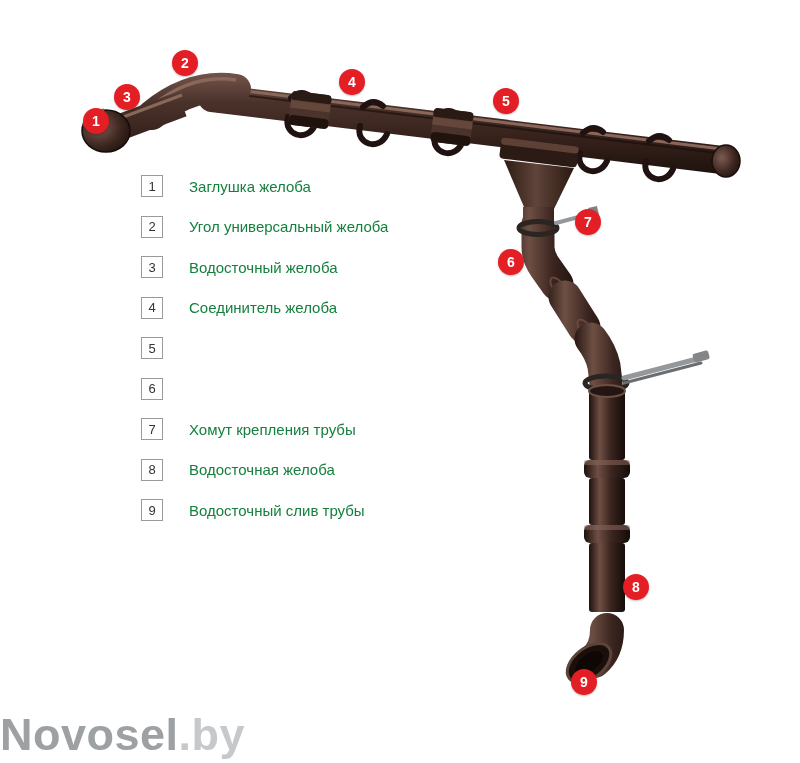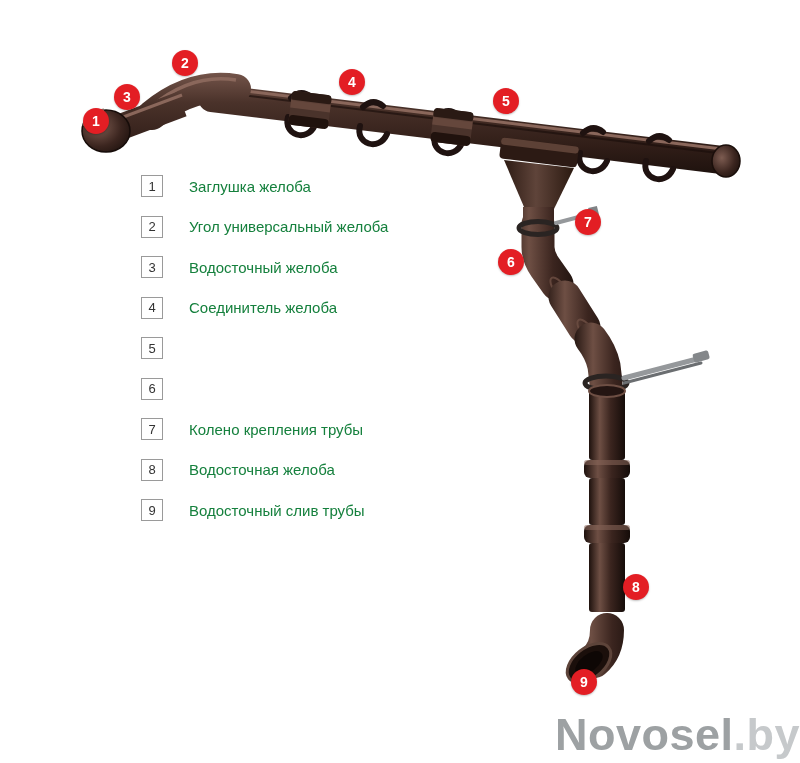--- a/index.html
+++ b/index.html
@@ -28,21 +28,21 @@
   .marker {
     position:absolute; width:26px; height:26px; border-radius:50%;
     display:flex; align-items:center; justify-content:center;
     font-size:14px; font-weight:bold;
     box-shadow:0 1px 2px rgba(0,0,0,0.25);
   }
 
   
   .watermark {
     position:absolute; left:0; right:0; bottom:2px;
-    text-align:right; font-size:45px; font-weight:bold;
+    text-align:left; font-size:45px; font-weight:bold;
     letter-spacing:0.5px; user-select:none;
   }
 </style>
 </head>
 <body>
 
 <div class="canvas">
 
   <svg class="illustration" width="800" height="763" viewBox="0 0 800 763" xmlns="http://www.w3.org/2000/svg">
     <defs>
@@ -224,21 +224,21 @@
       <span class="legend-label">Соединитель желоба</span>
     </li>
     <li class="legend-item">
       <span class="num-box">5</span>
     </li>
     <li class="legend-item">
       <span class="num-box">6</span>
     </li>
     <li class="legend-item">
       <span class="num-box">7</span>
-      <span class="legend-label">Колено крепления трубы</span>
+      <span class="legend-label">Хомут крепления трубы</span>
     </li>
     <li class="legend-item">
       <span class="num-box">8</span>
       <span class="legend-label">Водосточная желоба</span>
     </li>
     <li class="legend-item">
       <span class="num-box">9</span>
       <span class="legend-label">Водосточный слив трубы</span>
     </li>
   </ul>

